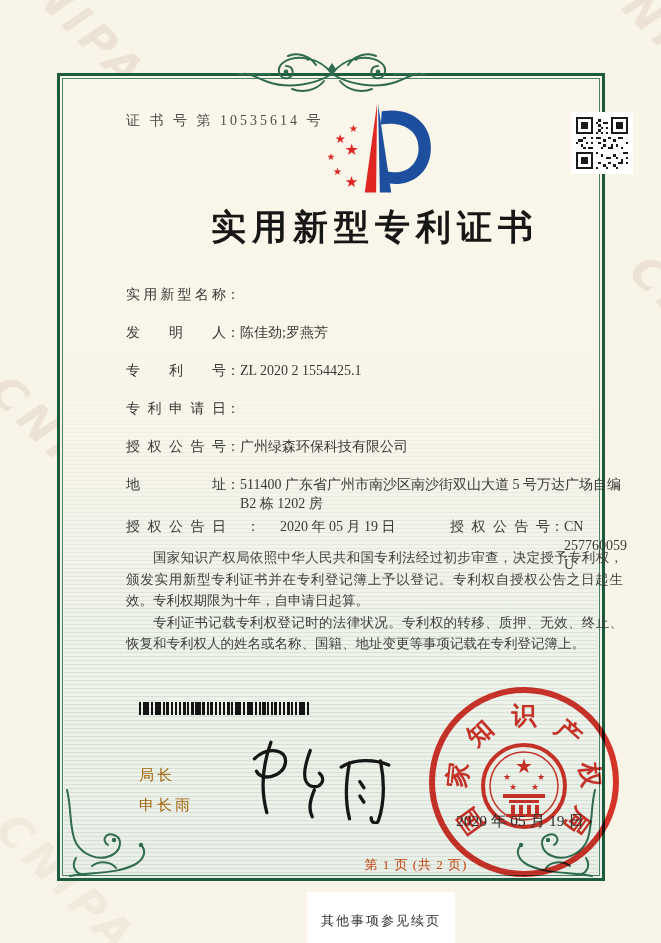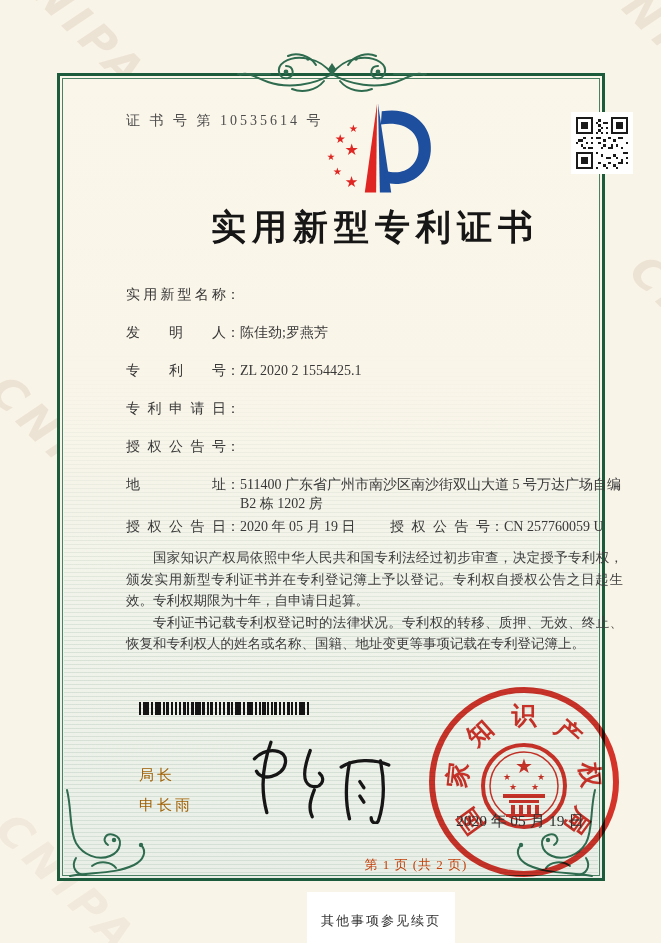--- a/index.html
+++ b/index.html
@@ -29,21 +29,21 @@
 
   .logo{position:absolute;left:268px;top:100px;}
   .qr{position:absolute;left:527px;top:112px;background:#fff;padding:5px;line-height:0;}
 
   .title{position:absolute;left:57px;top:204px;width:548px;text-align:center;
          font-size:35px;font-weight:bold;color:#161616;letter-spacing:6px;}
 
   .fields{position:absolute;left:82px;top:285px;width:500px;font-size:14px;color:#383838;}
   .frow{display:flex;align-items:flex-start;margin-bottom:19px;line-height:19px;}
   .frow.addr{margin-bottom:4px;}
-  .frow.last{margin-bottom:0;}
+  .frow.last{margin-bottom:0;gap:20px;}
   .lbl{display:inline-block;width:100px;text-align:justify;text-align-last:justify;flex:none;}
   .colon{flex:none;width:14px;}
   .val{flex:1;}
   .val-date{flex:none;width:150px;}
   .pair2{display:flex;flex:1;}
 
   .paras{position:absolute;left:82px;top:547px;width:497px;font-size:13.5px;line-height:21.5px;
          color:#3e3e3e;text-align:justify;}
   .paras p{margin:0;text-indent:2em;}
 
@@ -235,20 +235,21 @@
           <span class="colon">：</span>
           <span class="val">ZL 2020 2 1554425.1</span>
       </div>
       <div class="frow">
         <span class="lbl">专利申请日</span>
           <span class="colon">：</span>
       </div>
       <div class="frow">
         <span class="lbl">授权公告号</span>
           <span class="colon">：</span>
+          <span class="val">广州绿森环保科技有限公司</span>
       </div>
       <div class="frow addr">
         <span class="lbl">地址</span>
           <span class="colon">：</span>
           <span class="val">511400 广东省广州市南沙区南沙街双山大道 5 号万达广场自编 B2 栋 1202 房</span>
       </div>
       <div class="frow last">
         <span class="lbl">授权公告日</span>
           <span class="colon">：</span>
           <span class="val-date">2020 年 05 月 19 日</span>

